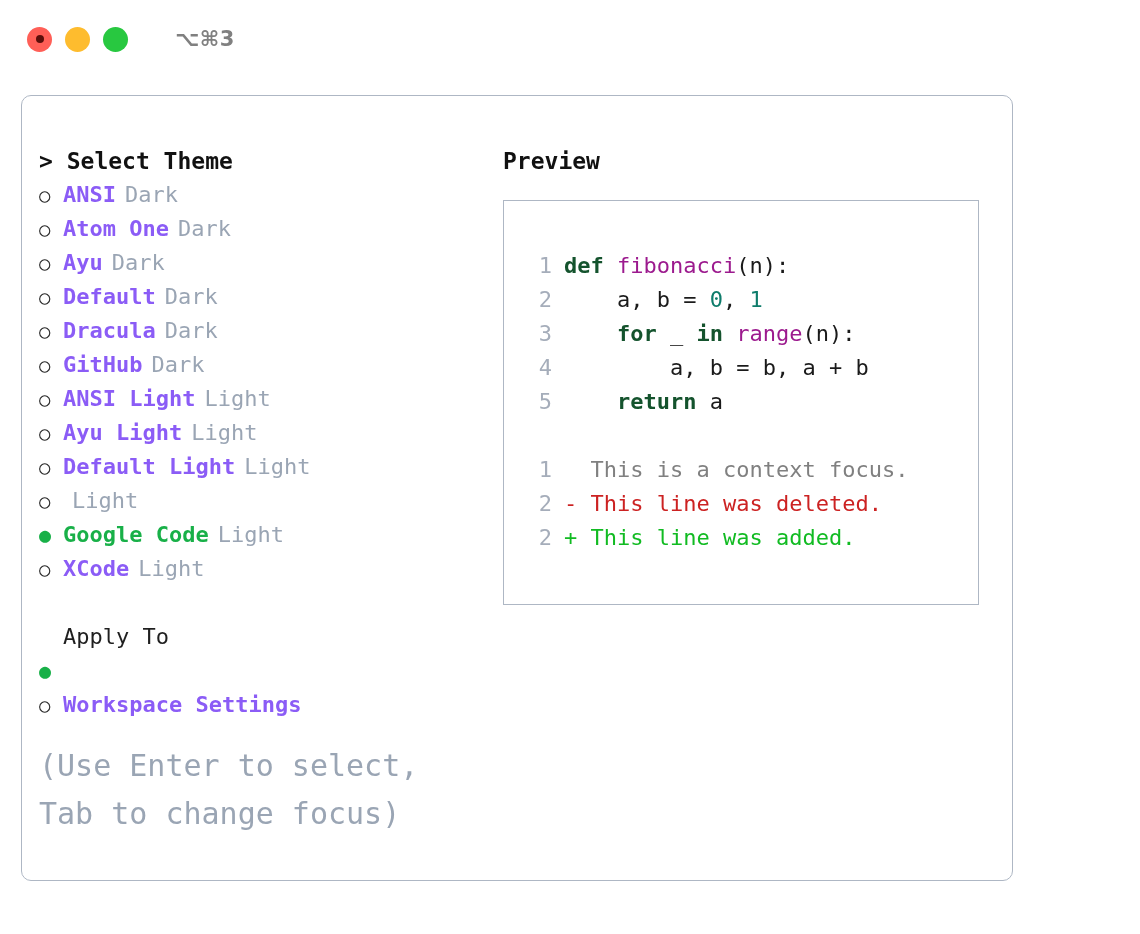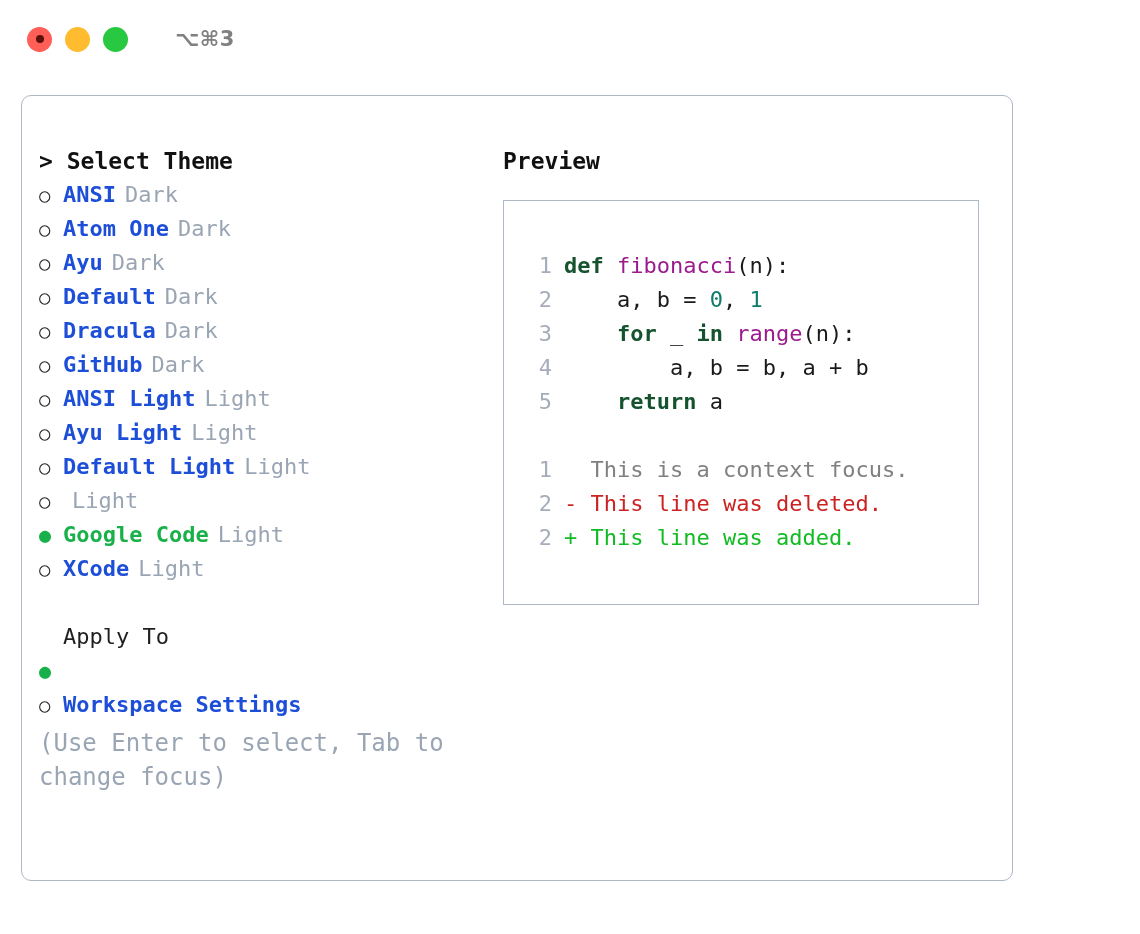--- a/index.html
+++ b/index.html
@@ -104,41 +104,41 @@
     width: 24px;
     flex: 0 0 24px;
     font-size: 19px;
     color: #2b2b2b;
   }
   .bullet.on {
     color: #18b048;
     font-size: 20px;
   }
   .opt-name {
-    color: #1d4ed8;
+    color: #8b5cf6;
     font-weight: 600;
   }
   .opt-row.sel .opt-name { color: #18b048; }
   .opt-variant {
     color: #9aa5b4;
     font-weight: 500;
     padding-left: 9px;
   }
   .sub-head {
     font-size: 22px;
     color: #1f1f1f;
     line-height: 34px;
     padding-left: 24px;
     white-space: pre;
   }
   .spacer-line { height: 34px; }
   .hint {
-    margin-top: 4px;
-    font-size: 24px;
-    line-height: 34px;
+    margin-top: 20px;
+    font-size: 30px;
+    line-height: 48px;
     color: #9aa5b4;
     width: 410px;
   }
 
   
   .right-col {
     position: absolute;
     left: 481px;
     top: 48px;
     width: 490px;

